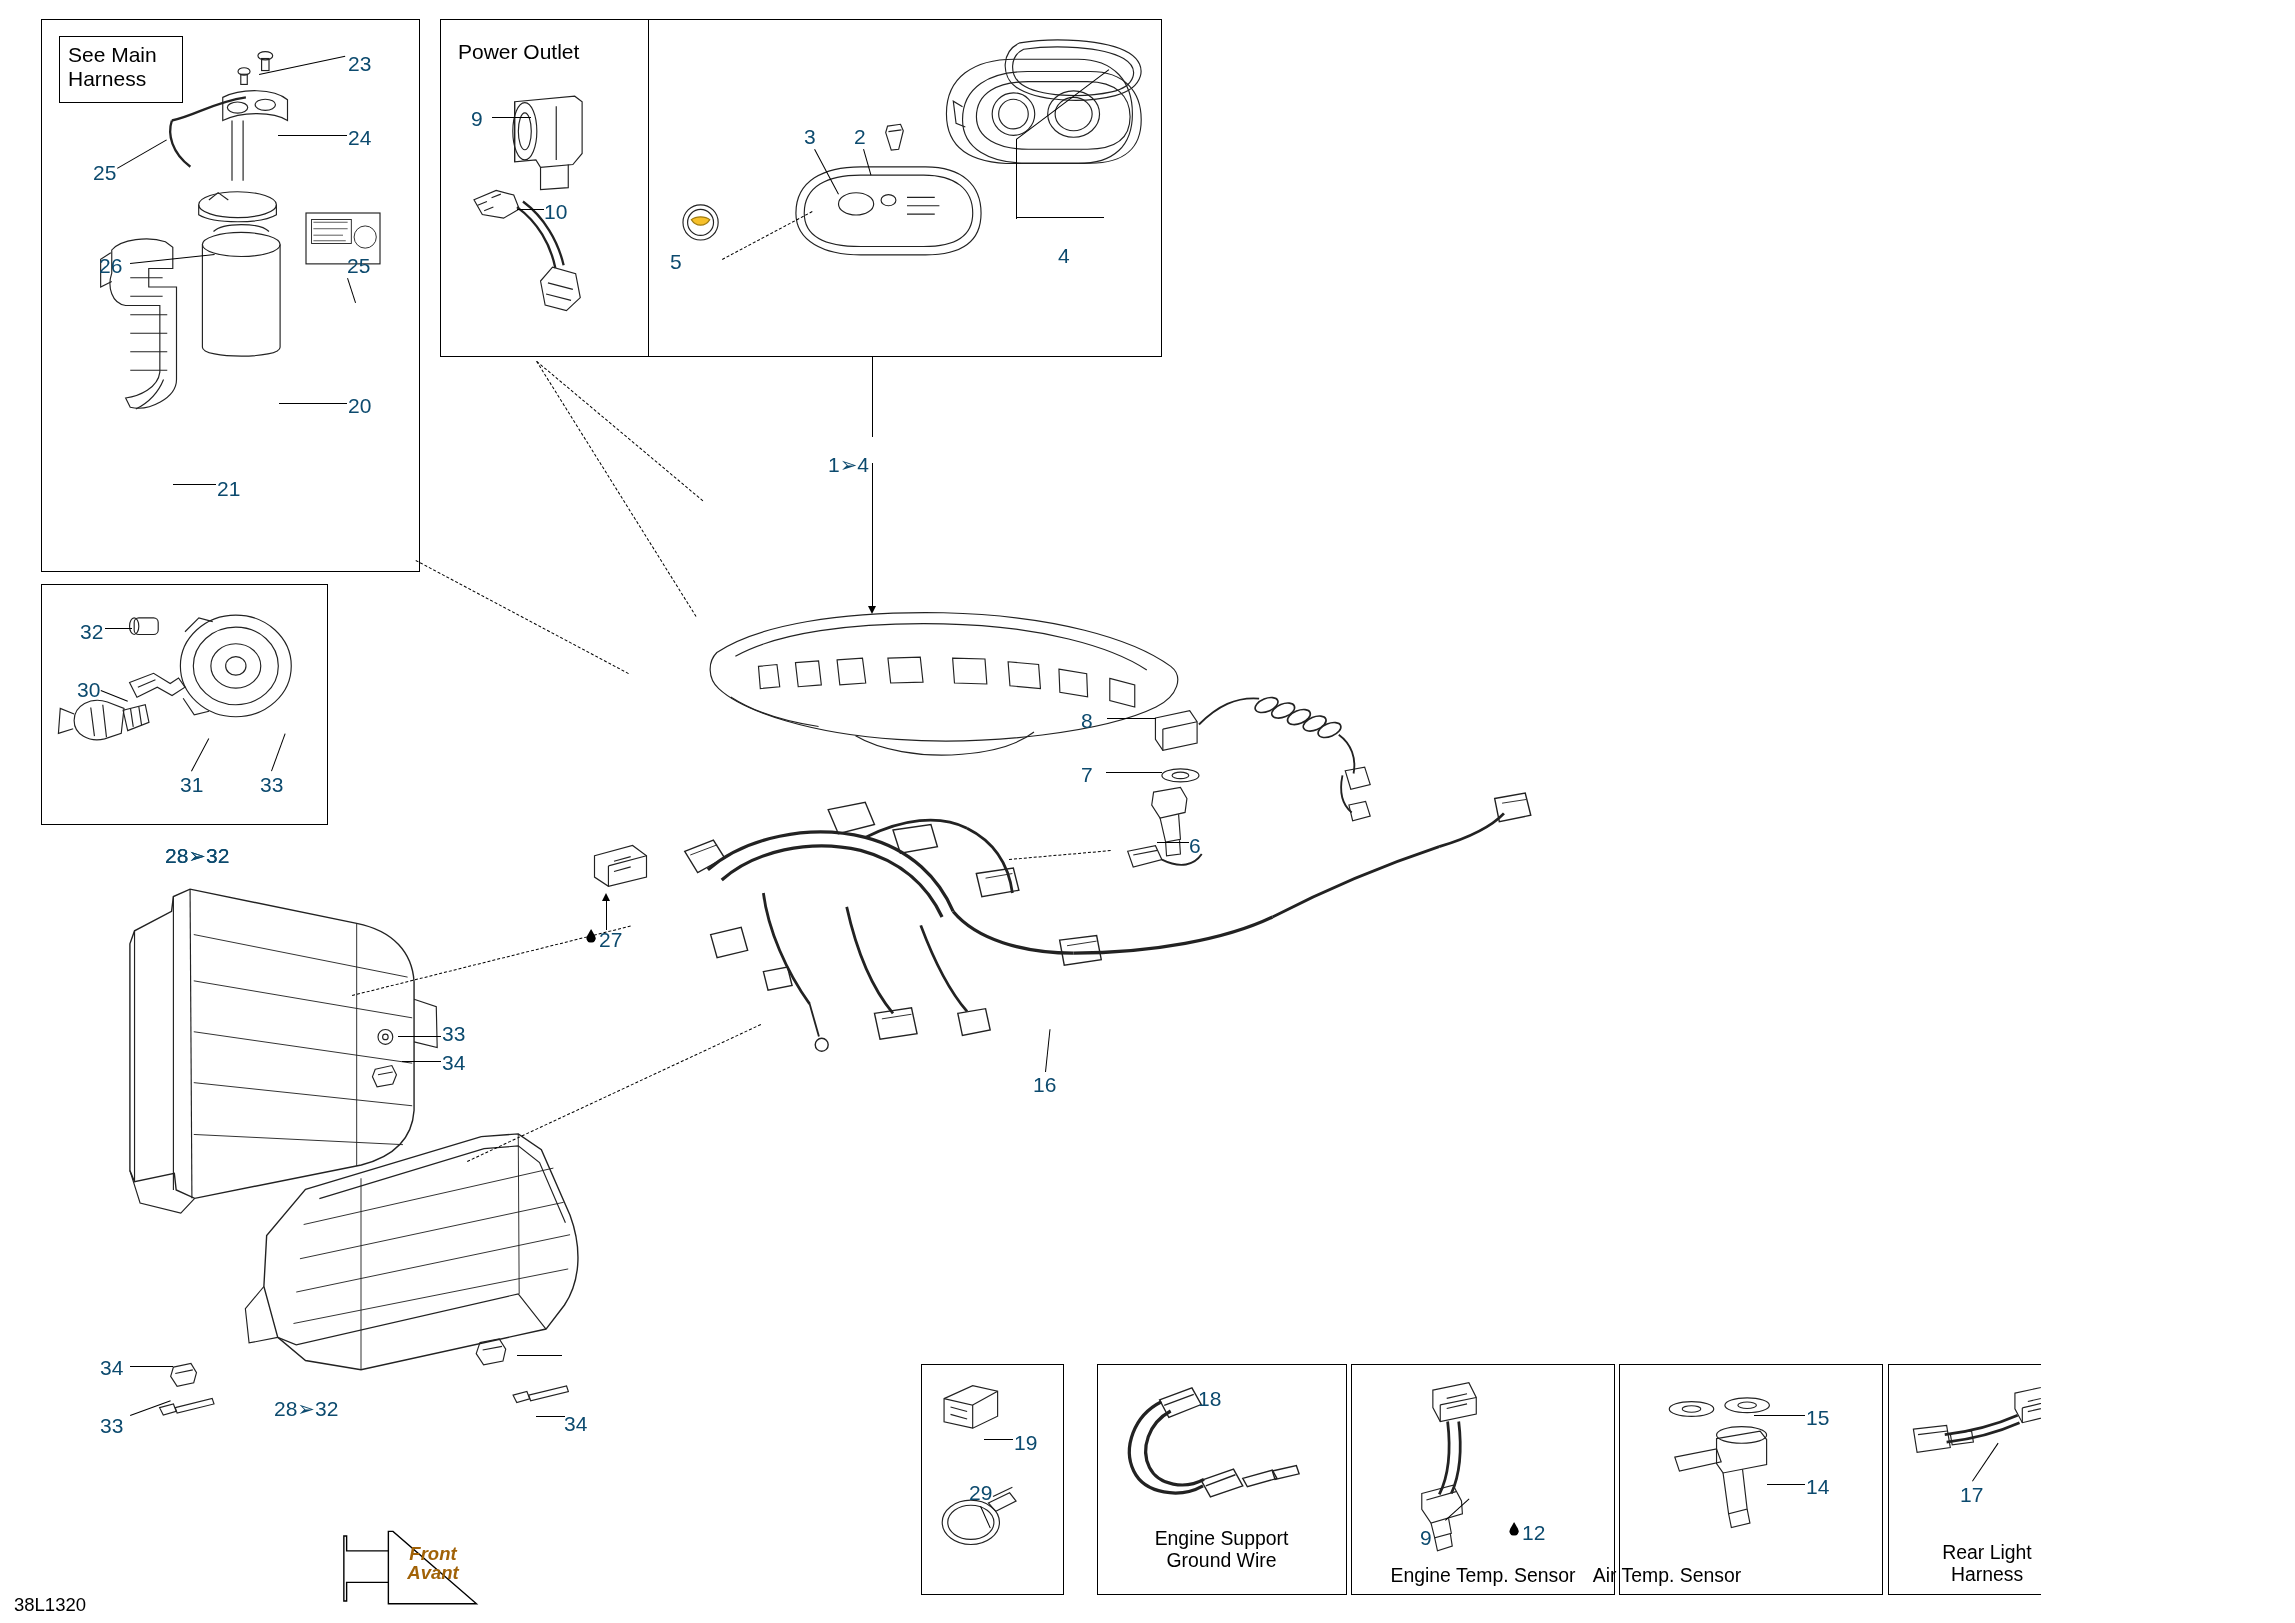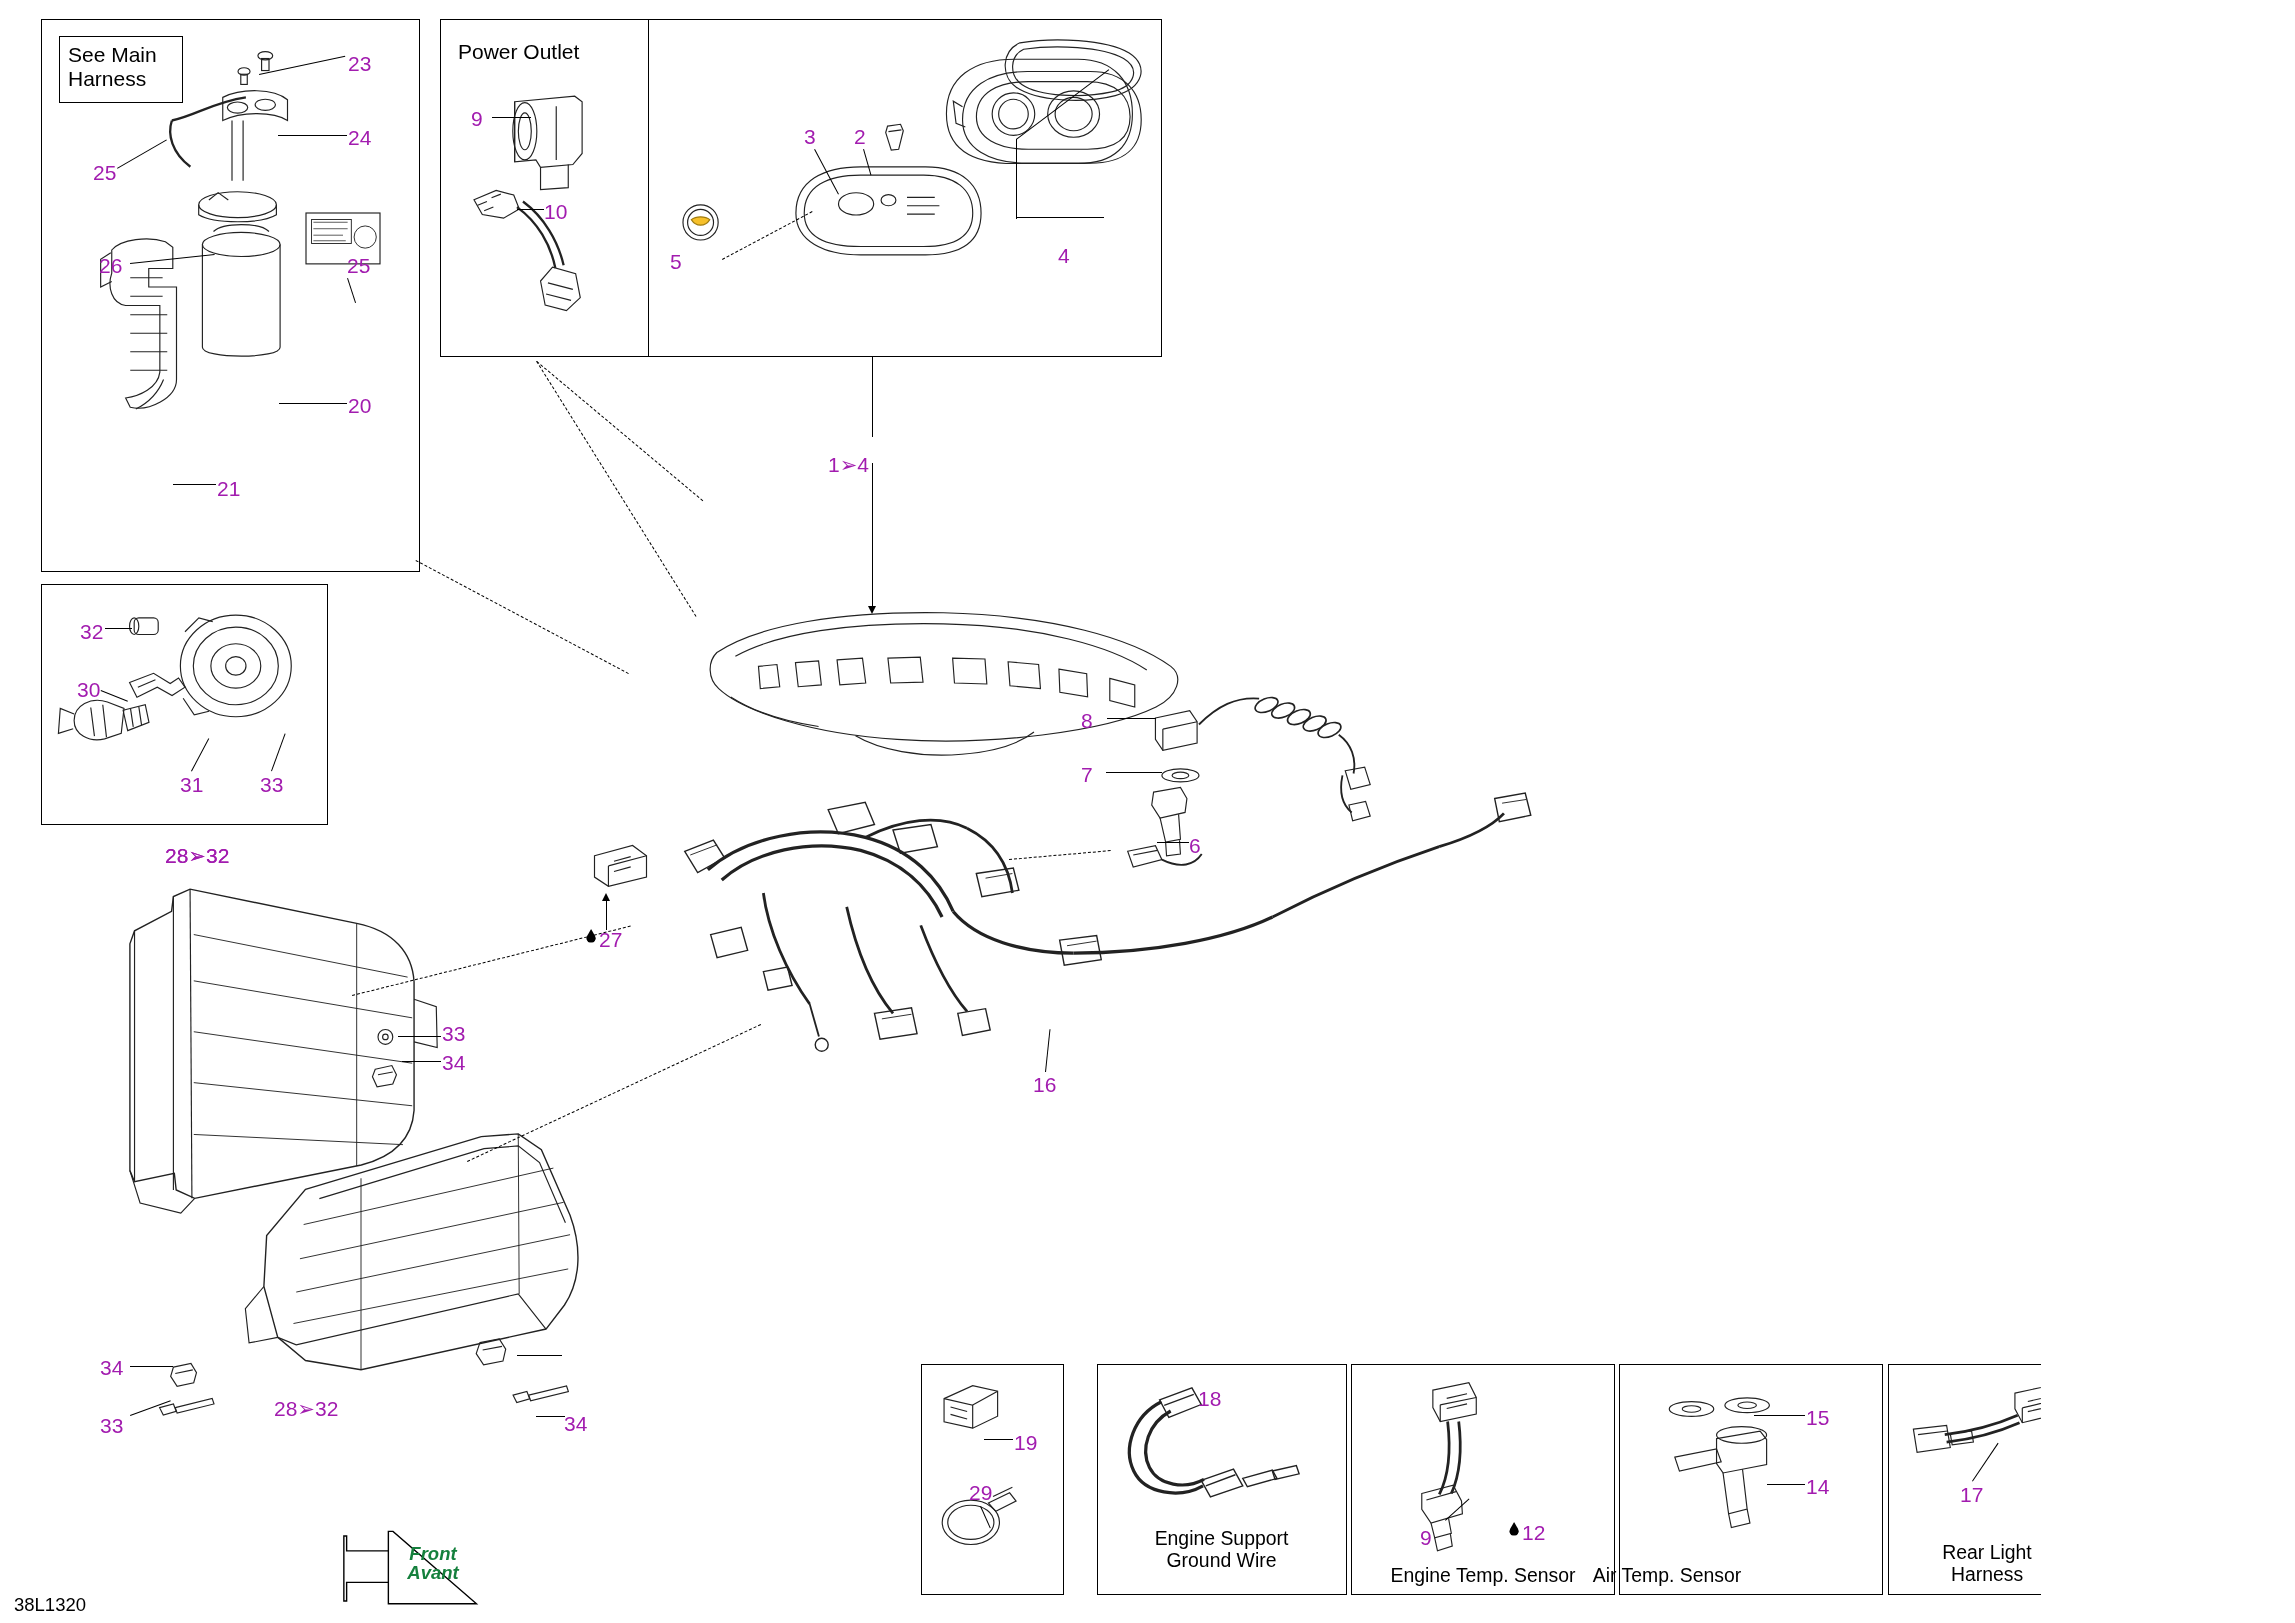--- a/index.html
+++ b/index.html
@@ -26,21 +26,21 @@
   .lbl {
     position: absolute;
     font-size: 20.4px;
     color: #000;
     white-space: pre;
     line-height: 1.15;
   }
   .num {
     position: absolute;
     font-size: 21px;
-    color: #a21caf;
+    color: #0c4a6e;
     white-space: nowrap;
   }
   .cap {
     position: absolute;
     font-size: 19.4px;
     color: #000;
     text-align: center;
     line-height: 1.15;
     white-space: pre;
   }
@@ -88,21 +88,21 @@
   .frontarrow {
     position: absolute;
   }
   .frontTxt {
     position: absolute;
     font-style: italic;
     font-weight: bold;
     font-size: 18.5px;
     line-height: 1.05;
     text-align: center;
-    color: #15803d;
+    color: #a16207;
   }
 </style>
 </head>
 <body>
 
 <div id="sheet">
 
   <div class="box" style="left:41px; top:18.5px; width:379px; height:553px;"></div>
   <div class="box" style="left:59px; top:36px; width:124px; height:67px; border-width:1.4px;"></div>
   <div class="lbl" style="left:68px; top:43px; font-size:21px;">See Main

